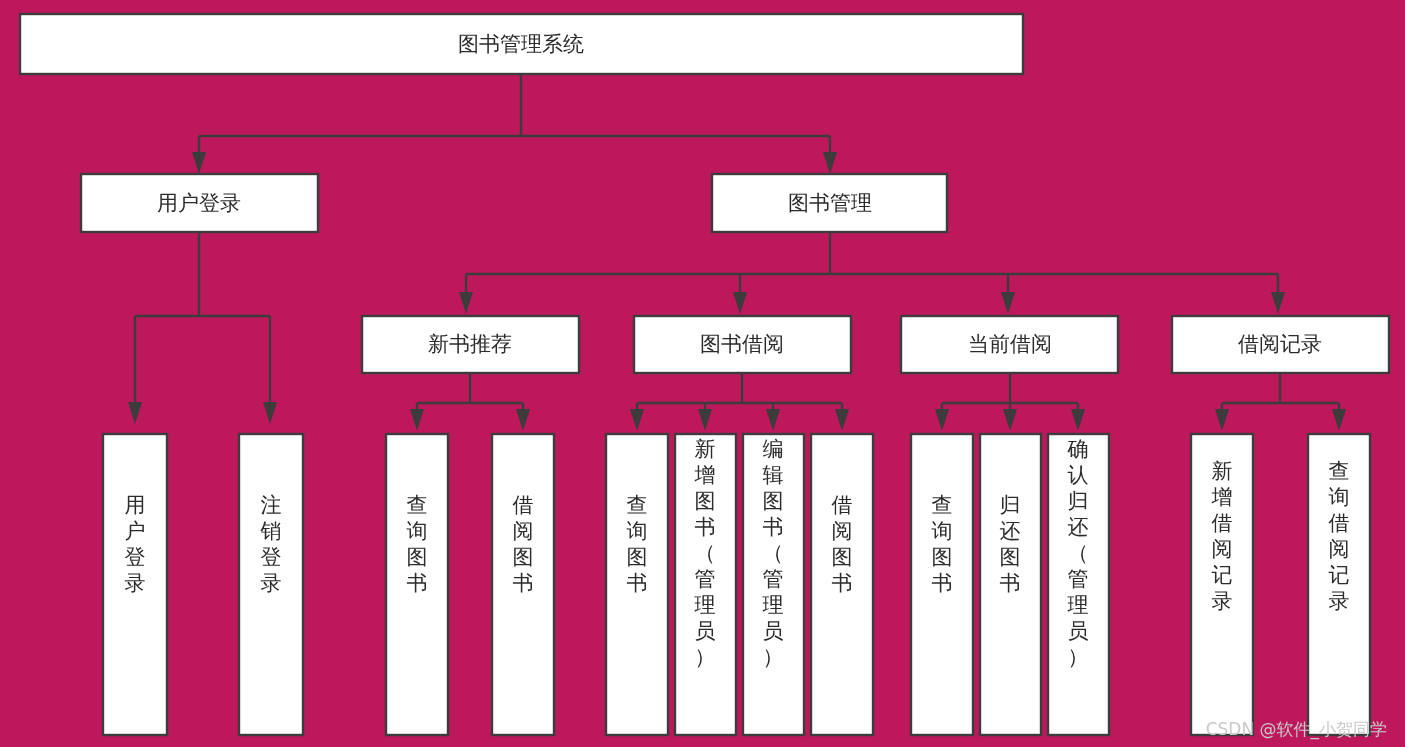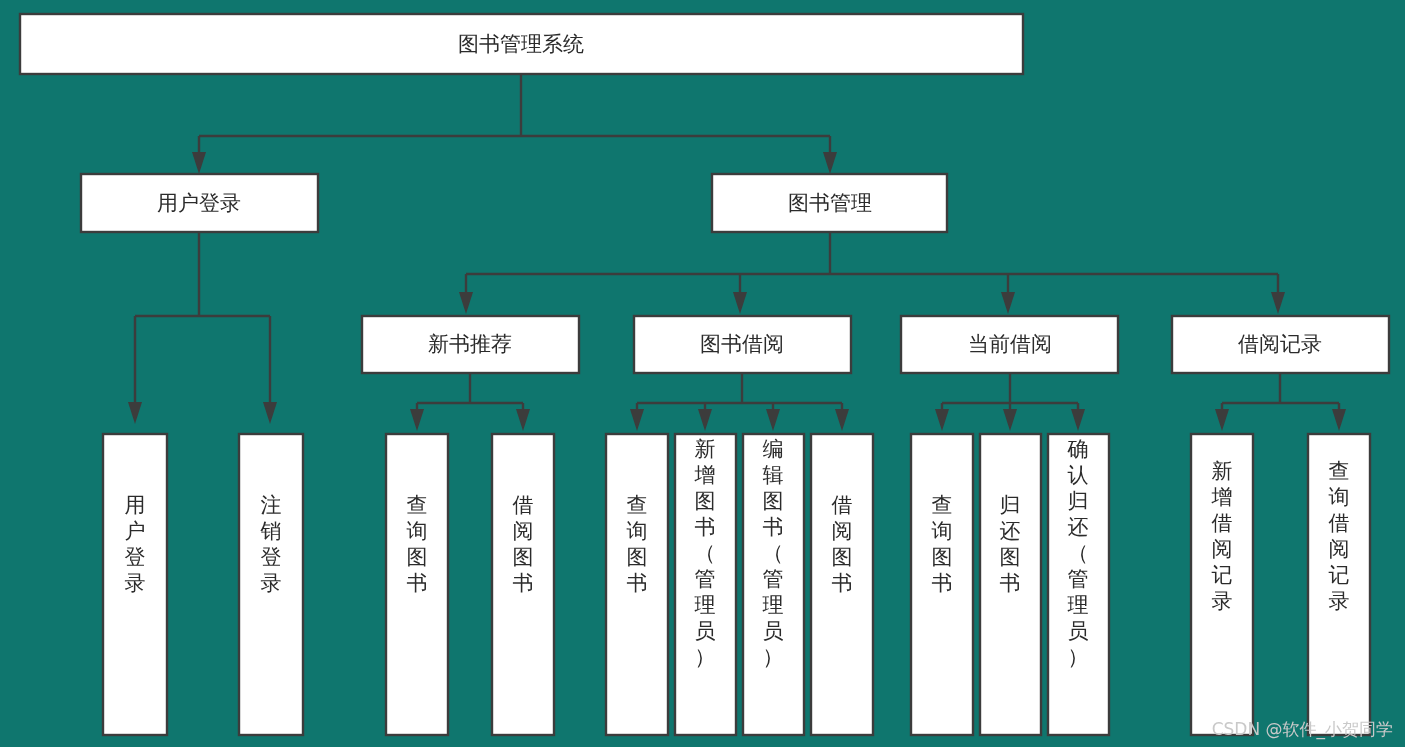--- a/index.html
+++ b/index.html
@@ -11,21 +11,21 @@
     width: 1405px;
     height: 747px;
     font-family: "DejaVu Sans", "Liberation Sans", sans-serif;
     overflow: hidden;
     position: relative;
   }
   #diagram-root {
     position: relative;
     width: 1405px;
     height: 747px;
-    background: #0f766e;
+    background: #be185d;
   }
   svg.diagram-canvas {
     position: absolute;
     left: 0;
     top: 0;
     width: 1405px;
     height: 747px;
     display: block;
   }
   .node-box {
@@ -50,21 +50,21 @@
     stroke: #3c3c3c;
     stroke-width: 2.4;
     fill: none;
   }
   .arrow-head {
     fill: #3c3c3c;
     stroke: none;
   }
   .watermark-text {
     position: absolute;
-    right: 12px;
+    right: 18px;
     bottom: 6px;
     color: #c9c9c9;
     font-size: 17px;
     font-family: "DejaVu Sans", "Liberation Sans", sans-serif;
     white-space: nowrap;
     user-select: none;
   }
 </style>
 </head>
 <body>

